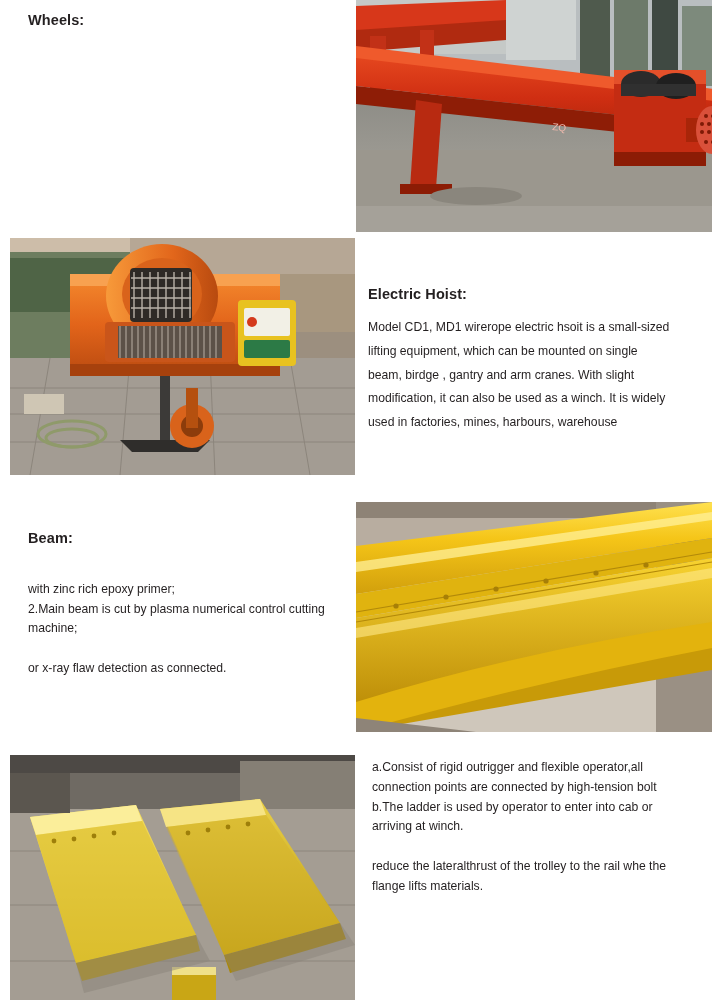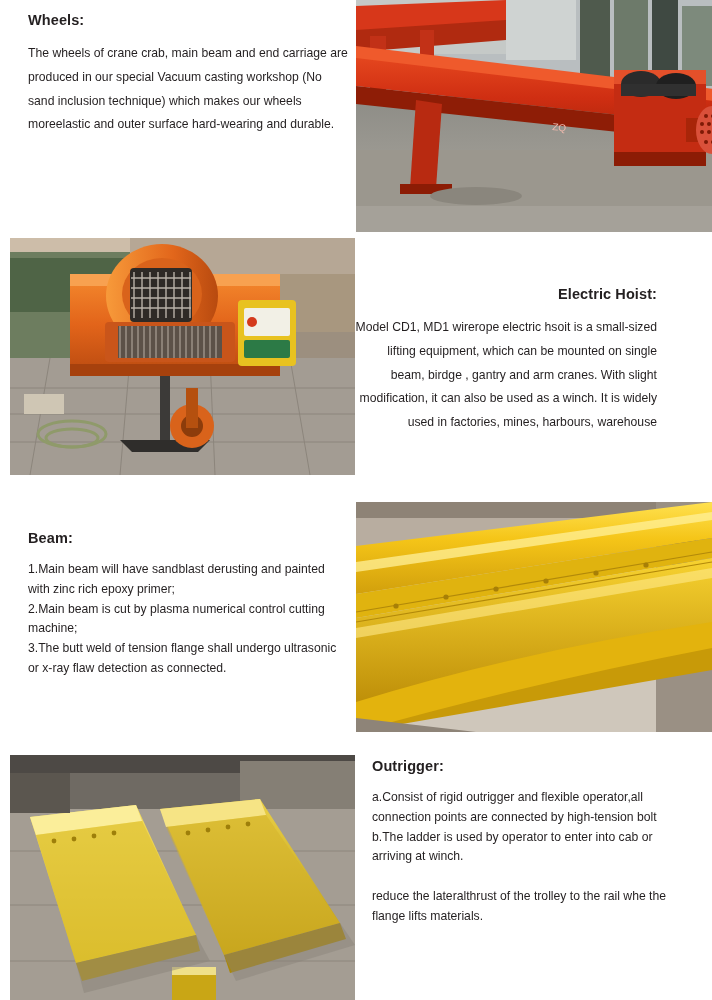--- a/index.html
+++ b/index.html
@@ -51,36 +51,35 @@
   }
   .photo svg {
     display: block;
   }
 
   
   #sec-wheels-text   { left: 28px;  top: 12px;  width: 320px; }
   #photo-wheels      { left: 356px; top: 0px;   width: 356px; height: 232px; }
 
   #photo-hoist       { left: 10px;  top: 238px; width: 345px; height: 237px; }
-  #sec-hoist-text    { left: 352px; top: 286px; width: 305px; text-align: right; }
+  #sec-hoist-text    { left: 368px; top: 286px; width: 305px; }
 
   #sec-beam-text     { left: 28px;  top: 530px; width: 320px; }
   #photo-beam        { left: 356px; top: 502px; width: 356px; height: 230px; }
 
   #photo-outrigger   { left: 10px;  top: 755px; width: 345px; height: 245px; }
   #sec-outrigger-text{ left: 372px; top: 758px; width: 310px; }
 </style>
 </head>
 <body>
 
 <div class="page">
 
   <div class="text-col section" id="sec-wheels-text">
     <h3 class="sec-title">Wheels:</h3>
-    <p class="sec-body">The wheels of crane crab, main beam and end carriage are produced in our special Vacuum casting workshop (No sand inclusion technique) which makes our wheels moreelastic and outer surface hard-wearing and durable.</p>
   </div>
 
   <div class="photo" id="photo-wheels">
     <svg width="356" height="232" viewBox="0 0 356 232">
       <defs>
         <linearGradient id="wskyg" x1="0" y1="0" x2="0" y2="1">
           <stop offset="0" stop-color="#c9cfd2"></stop>
             <stop offset="1" stop-color="#9aa2a6"></stop>
         </linearGradient>
         <linearGradient id="wbeam" x1="0" y1="0" x2="0" y2="1">
@@ -247,25 +246,25 @@
   </div>
 
   <div class="text-col section" id="sec-hoist-text">
     <h3 class="sec-title">Electric Hoist:</h3>
     <p class="sec-body">Model CD1, MD1 wirerope electric hsoit is a small-sized lifting equipment, which can be mounted on single beam, birdge , gantry  and arm cranes. With slight modification, it can also be used as a winch. It is widely used in factories, mines, harbours, warehouse</p>
   </div>
 
   <div class="text-col section" id="sec-beam-text">
     <h3 class="sec-title">Beam:</h3>
     <p class="sec-body tight">
-      <span>1.Main beam will have sandblast derusting and painted</span><br>
+      <br>
       <span>with zinc rich epoxy primer;</span><br>
       <span>2.Main beam is cut by plasma numerical control cutting</span><br>
       <span>machine;</span><br>
-      <span>3.The butt weld of tension flange shall undergo ultrasonic</span><br>
+      <br>
       <span>or x-ray flaw detection as connected.</span>
     </p>
   </div>
 
   <div class="photo" id="photo-beam">
     <svg width="356" height="230" viewBox="0 0 356 230">
       <defs>
         <linearGradient id="bygrad" x1="0" y1="0" x2="0" y2="1">
           <stop offset="0" stop-color="#ffe14f"></stop>
             <stop offset="0.4" stop-color="#f5c518"></stop>
@@ -361,21 +360,20 @@
       <rect x="162" y="212" width="44" height="8" fill="#efe08a"></rect>
 
       <polygon points="66,208 186,180 200,206 74,238" fill="#8a8379" opacity="0.5"></polygon>
       <polygon points="214,200 330,168 345,190 226,226" fill="#8a8379" opacity="0.45"></polygon>
 
       <rect x="0" y="18" width="60" height="40" fill="#5b564f"></rect>
     </svg>
   </div>
 
   <div class="text-col section" id="sec-outrigger-text">
-    <h3 class="sec-title">Outrigger:</h3>
     <p class="sec-body tight">
       <span>a.Consist of rigid outrigger and flexible operator,all</span><br>
       <span>connection points are connected by high-tension bolt</span><br>
       <span>b.The ladder is used by operator to enter into cab or</span><br>
       <span>arriving at winch.</span><br>
       <br>
       <span>reduce the lateralthrust of the trolley to the rail whe the</span><br>
       <span>flange lifts materials.</span>
     </p>
   </div>

